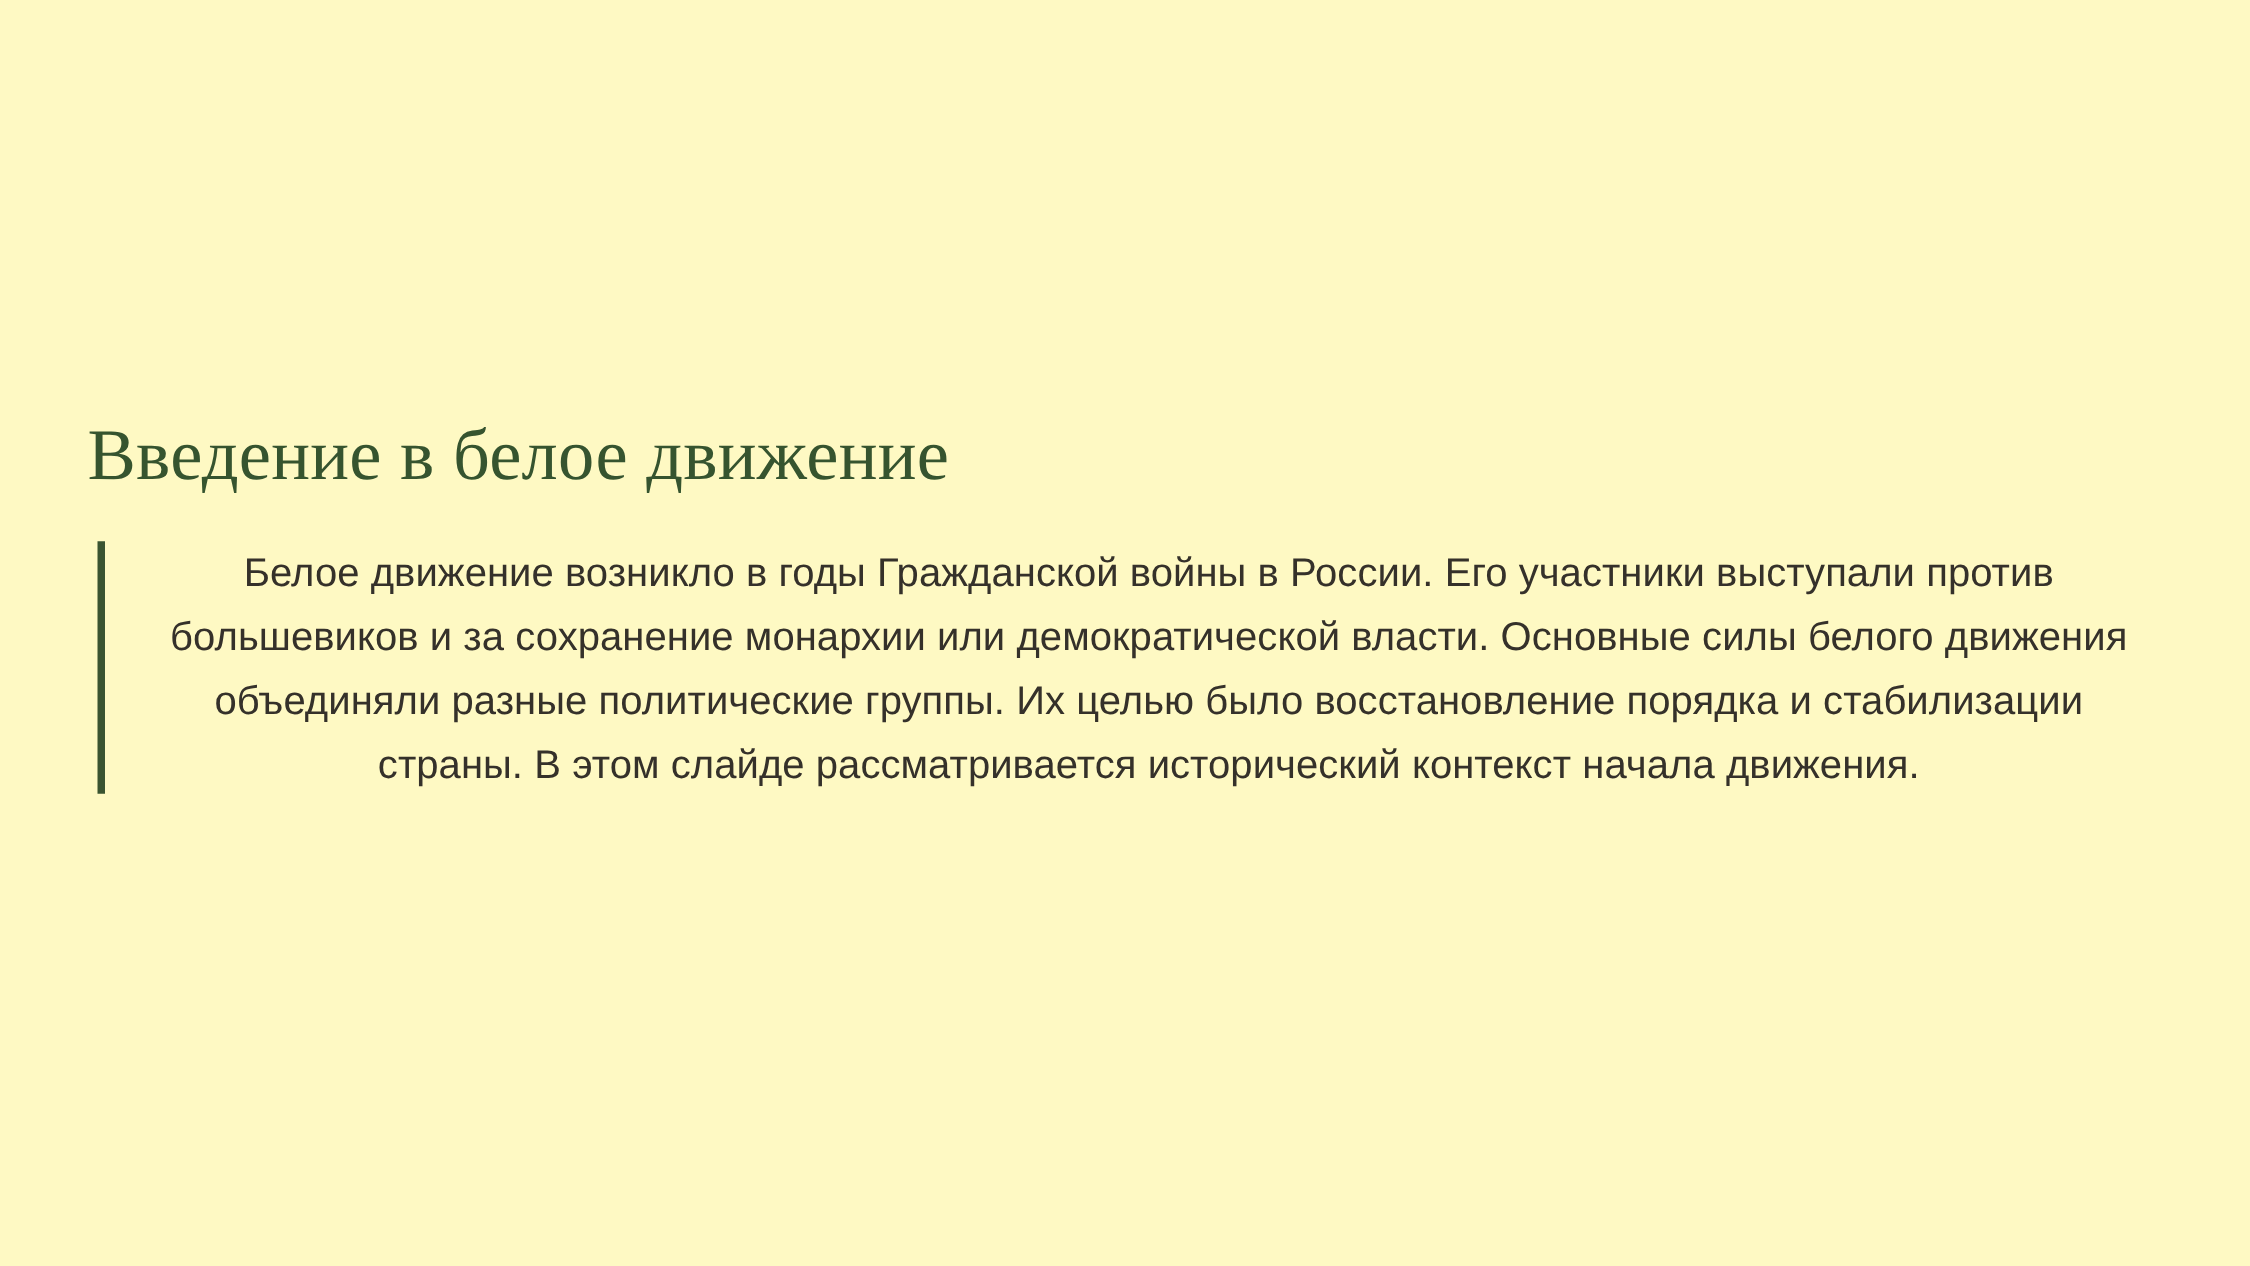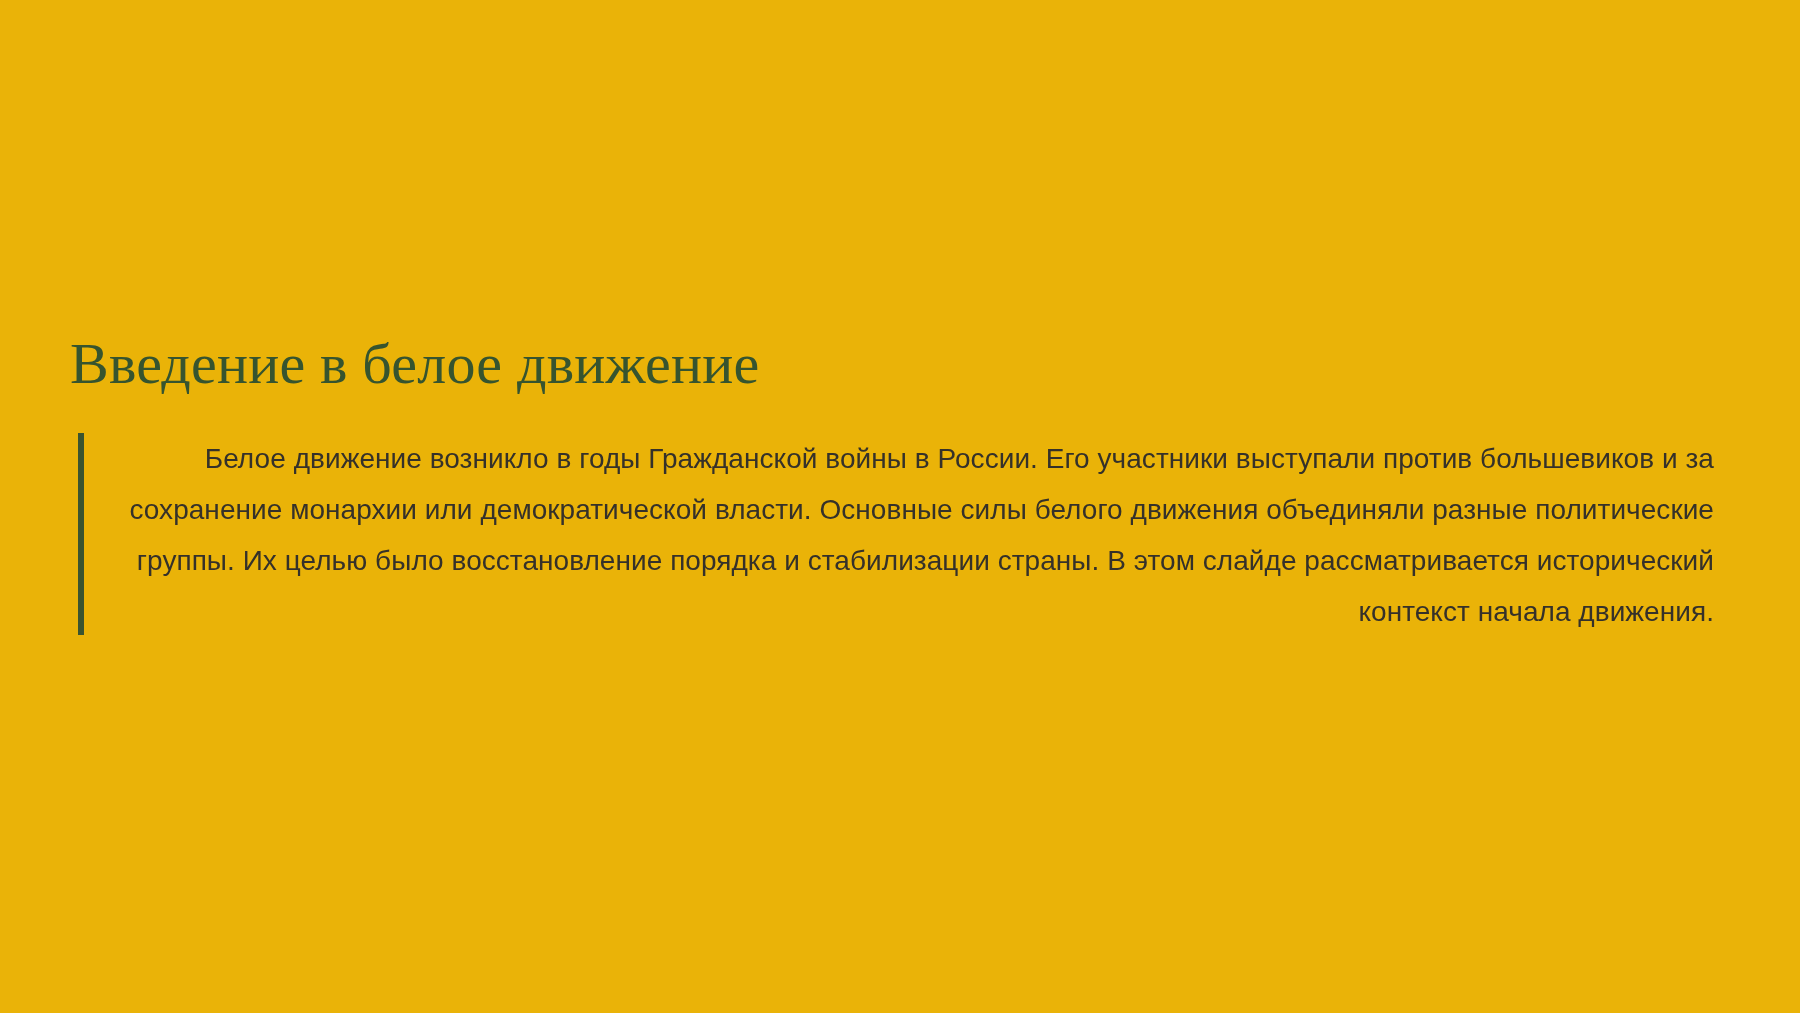--- a/index.html
+++ b/index.html
@@ -55,33 +55,33 @@
     top: 0;
     width: 6px;
     height: 202px;
     background: #3a5430;
     border-radius: 0;
   }
 
   .body-text {
     margin: 0;
     font-family: "Liberation Sans", "DejaVu Sans", sans-serif;
-    font-size: 28px;
+    font-size: 32px;
     line-height: 51px;
     font-weight: 400;
     color: #35312a;
     max-width: 1590px;
-    text-align: right;
+    text-align: center;
     letter-spacing: 0.05px;
   }
 </style>
 </head>
 <body style="background: rgb(253, 244, 231);">
 
-<div class="slide" style="background: #eab308;">
+<div class="slide" style="background: #fef9c3;">
 
   <div class="slide-content">
 
     <h1 class="slide-title" style="color: rgb(54, 84, 47);">Введение в белое движение</h1>
 
     <div class="body-block">
       <span class="accent-bar" style="background: rgb(58, 84, 48);"></span>
       <p class="body-text" style="color: rgb(53, 49, 42);">Белое движение возникло в годы Гражданской войны в России. Его участники выступали против большевиков и за сохранение монархии или демократической власти. Основные силы белого движения объединяли разные политические группы. Их целью было восстановление порядка и стабилизации страны. В этом слайде рассматривается исторический контекст начала движения.</p>
     </div>
 

